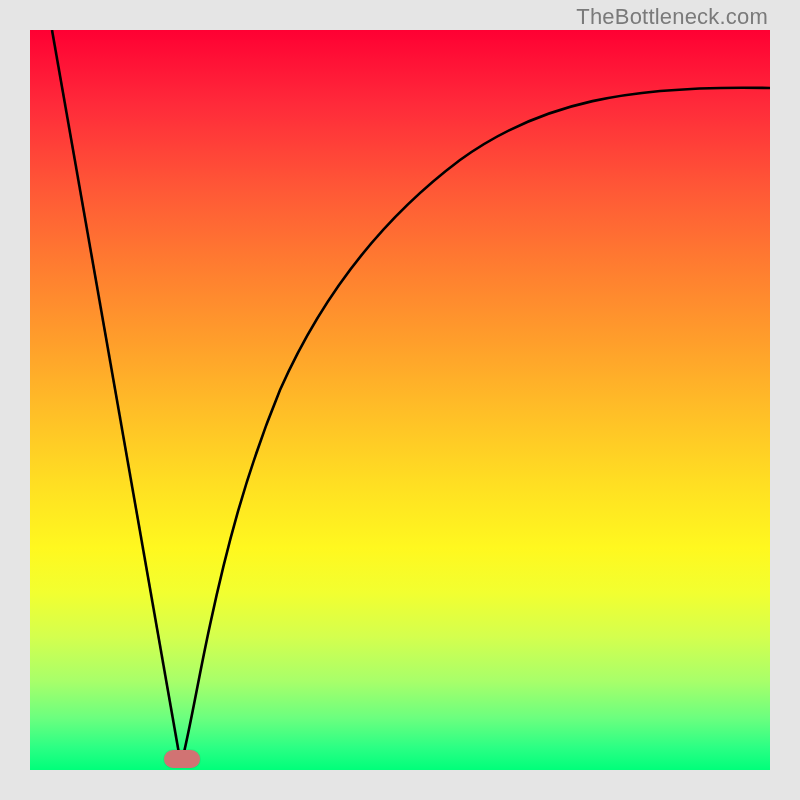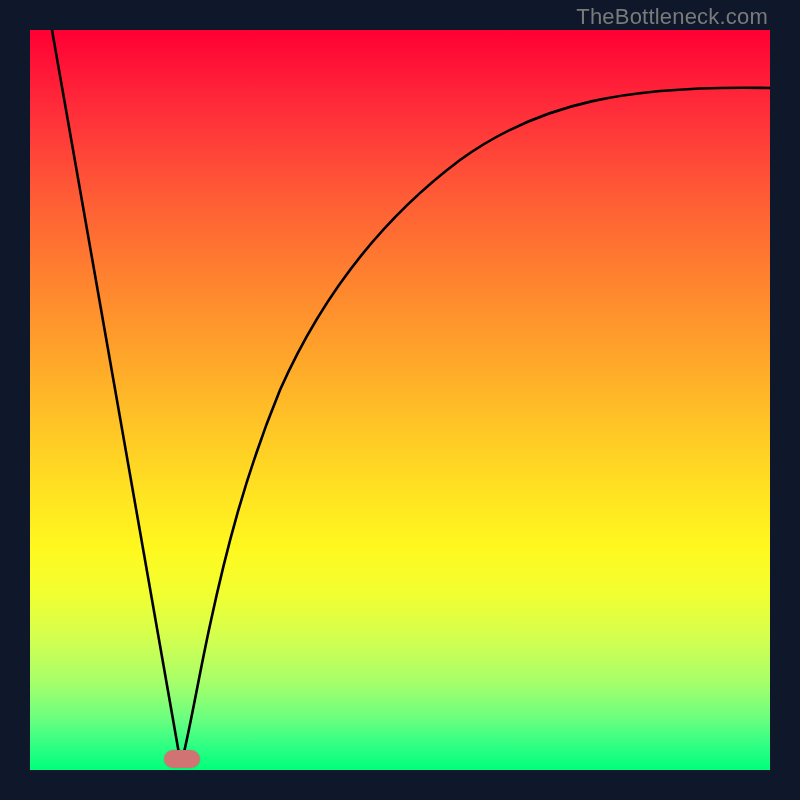--- a/index.html
+++ b/index.html
@@ -8,21 +8,21 @@
     width: 800px;
     height: 800px;
     overflow: hidden;
     background: #000;
     font-family: Arial, Helvetica, sans-serif;
   }
   .frame {
     position: relative;
     width: 800px;
     height: 800px;
-    background: #0f172a;
+    background: #e5e5e5;
   }
   .plot-area {
     position: absolute;
     left: 30px;
     top: 30px;
     width: 740px;
     height: 740px;
     background: linear-gradient(
       to bottom,
       #ff0033 0%,

